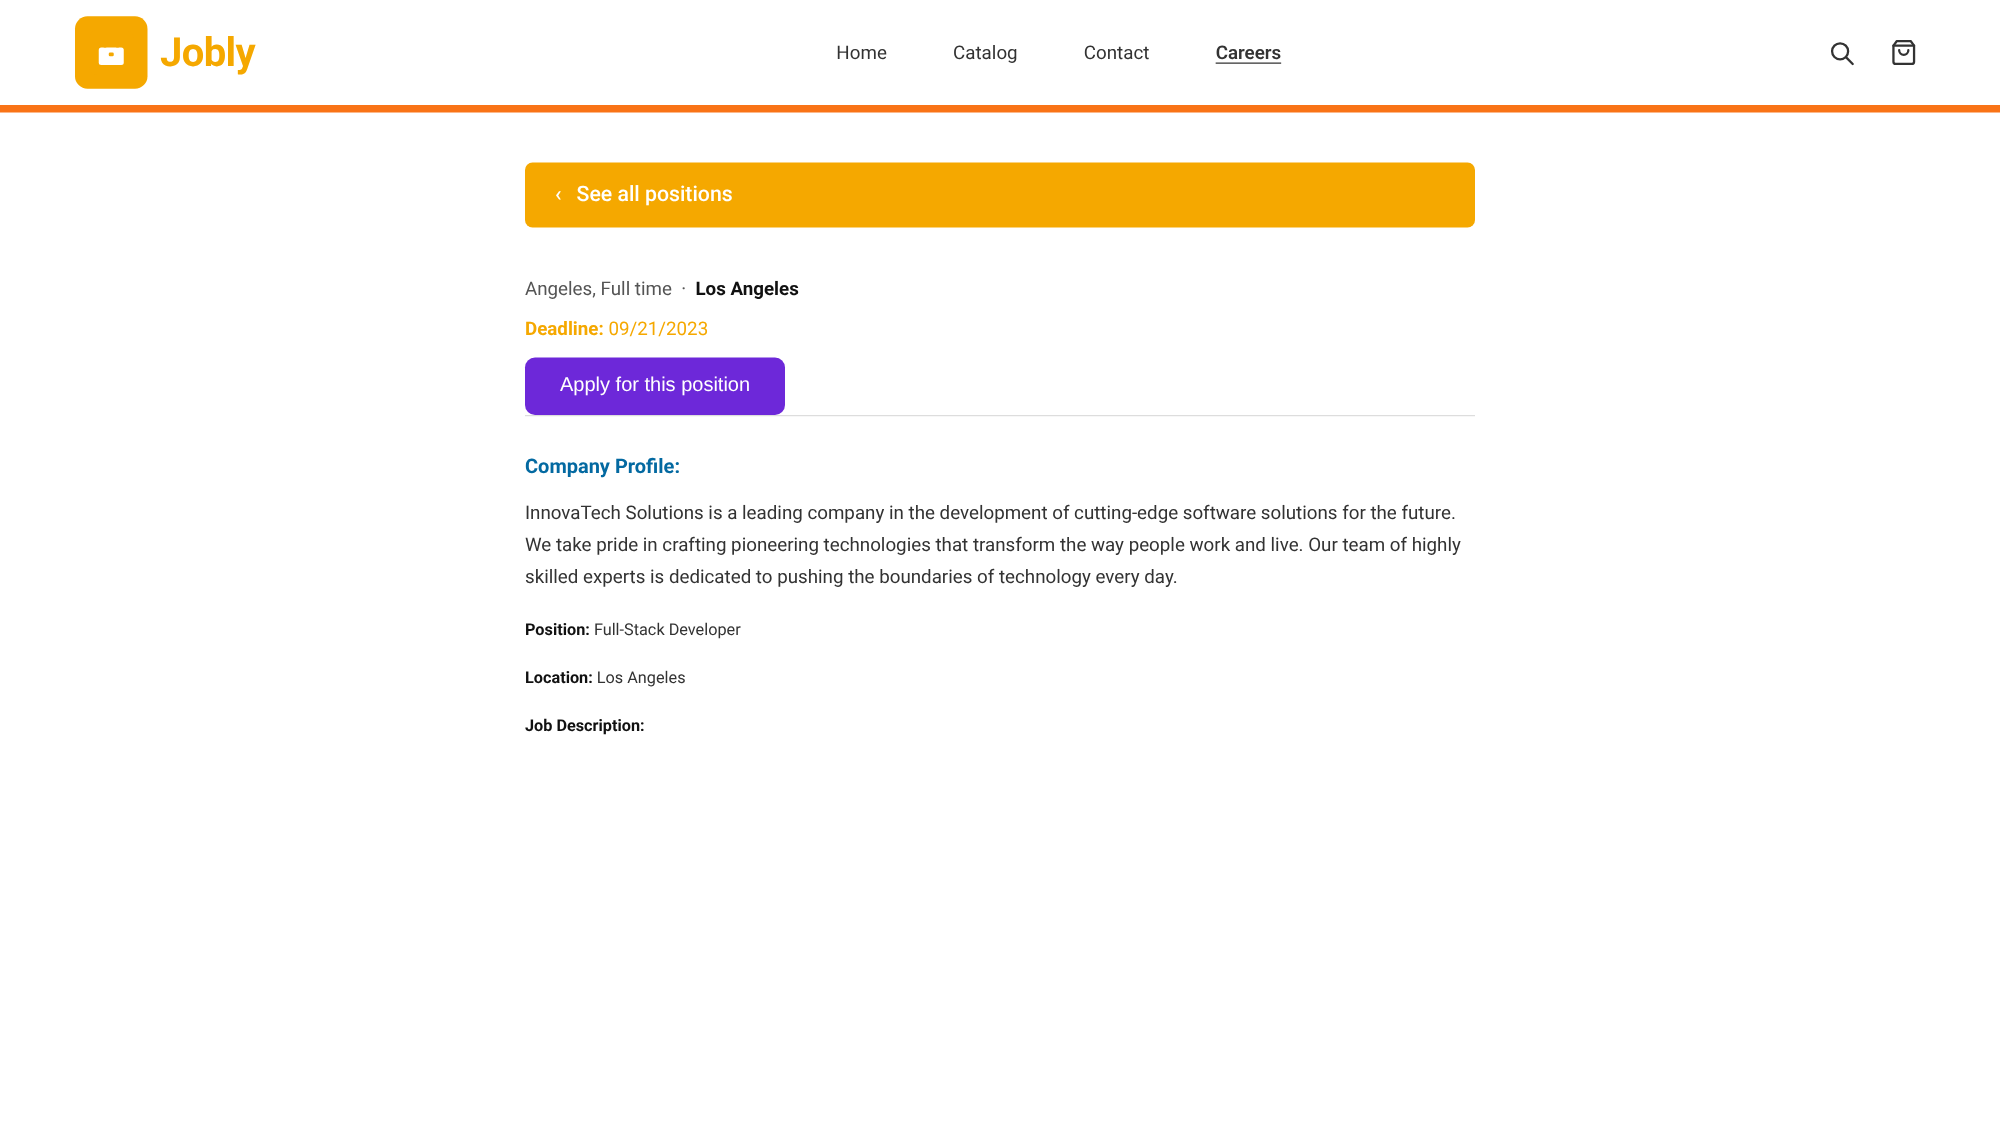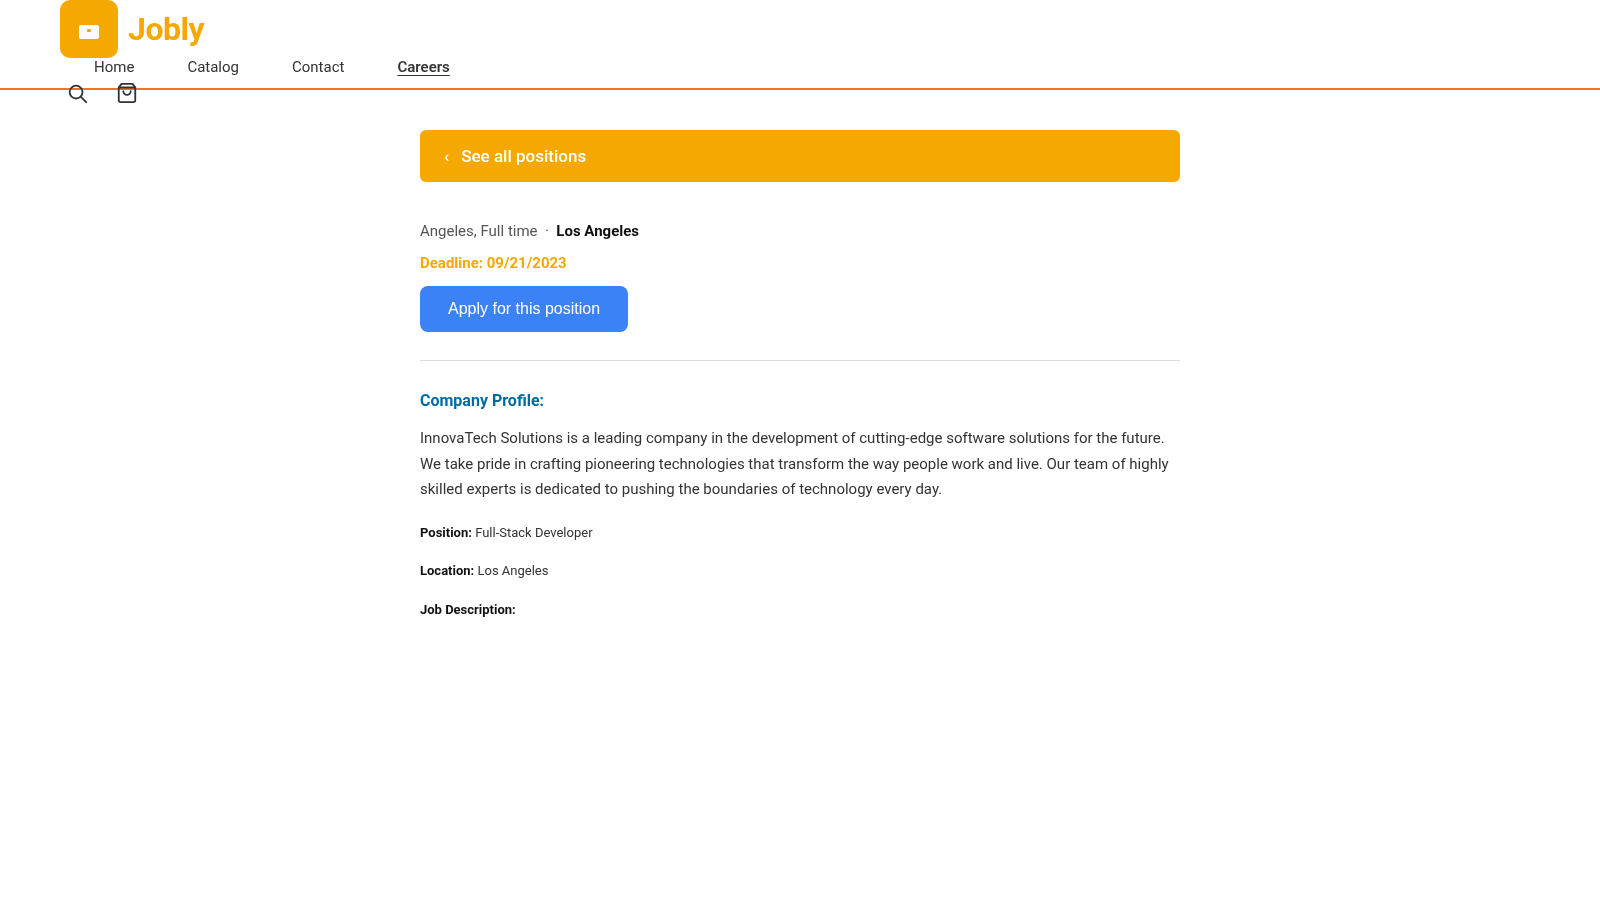--- a/index.html
+++ b/index.html
@@ -11,26 +11,25 @@
     body {
       font-family: -apple-system, BlinkMacSystemFont, 'Segoe UI', Roboto, Helvetica, Arial, sans-serif;
       background: #ffffff;
       color: #1a1a1a;
       font-size: 16px;
     }
 
     
     header {
       display: flex;
-      align-items: flex-start;
+      align-items: center;
       justify-content: space-between;
       padding: 0 60px;
       height: 90px;
-      border-bottom: 2px solid #f97316;
-      flex-direction: column;
+      border-bottom: 6px solid #f97316;
     }
 
     .logo-area {
       display: flex;
       align-items: center;
       gap: 10px;
     }
 
     .logo-icon {
       width: 58px;
@@ -141,50 +140,49 @@
     }
 
     .deadline {
       font-size: 15px;
       color: #F5A800;
       font-weight: 500;
       margin-bottom: 14px;
     }
 
     .deadline span {
-      font-weight: 700;
+      font-weight: 400;
     }
 
     .salary-row {
       display: flex;
       align-items: center;
       gap: 10px;
       font-size: 16px;
       color: #222;
       margin-bottom: 22px;
     }
 
     .salary-icon {
       display: inline-flex;
       align-items: center;
       justify-content: center;
       font-size: 18px;
       color: #444;
     }
 
     .apply-btn {
-      background: #3b82f6;
+      background: #6d28d9;
       color: #ffffff;
       border: none;
       border-radius: 8px;
       padding: 14px 28px;
       font-size: 16px;
       font-weight: 500;
       cursor: pointer;
-      margin-bottom: 28px;
     }
 
     .divider {
       height: 1px;
       background: #ddd;
       margin-bottom: 30px;
     }
 
     
     .section-title {

